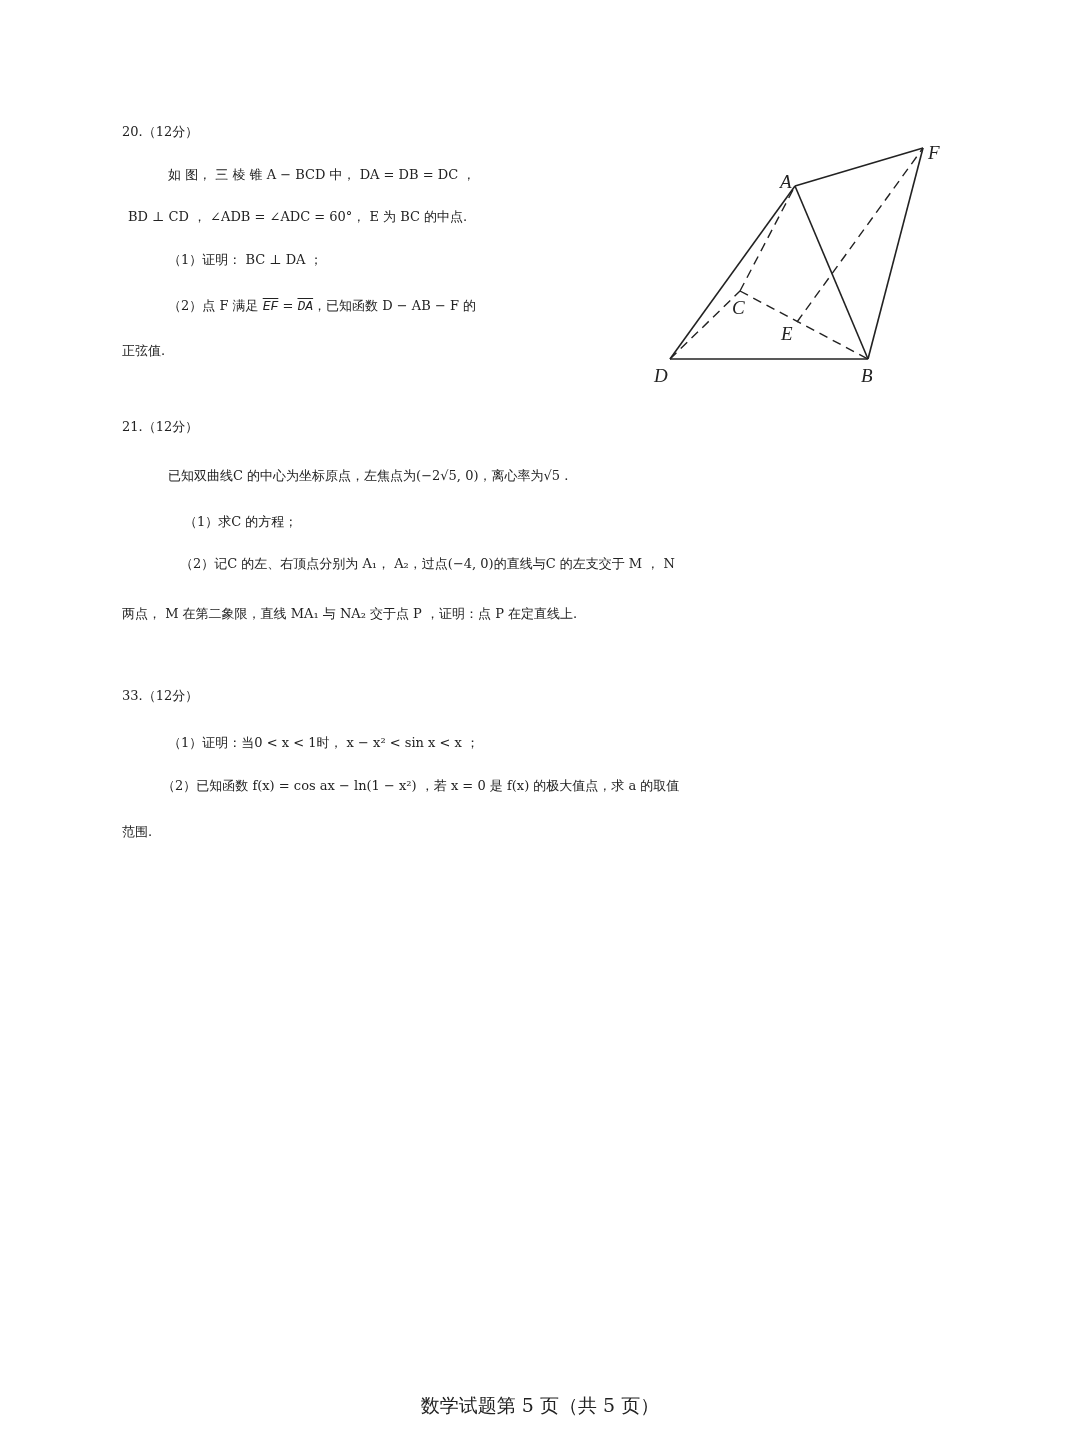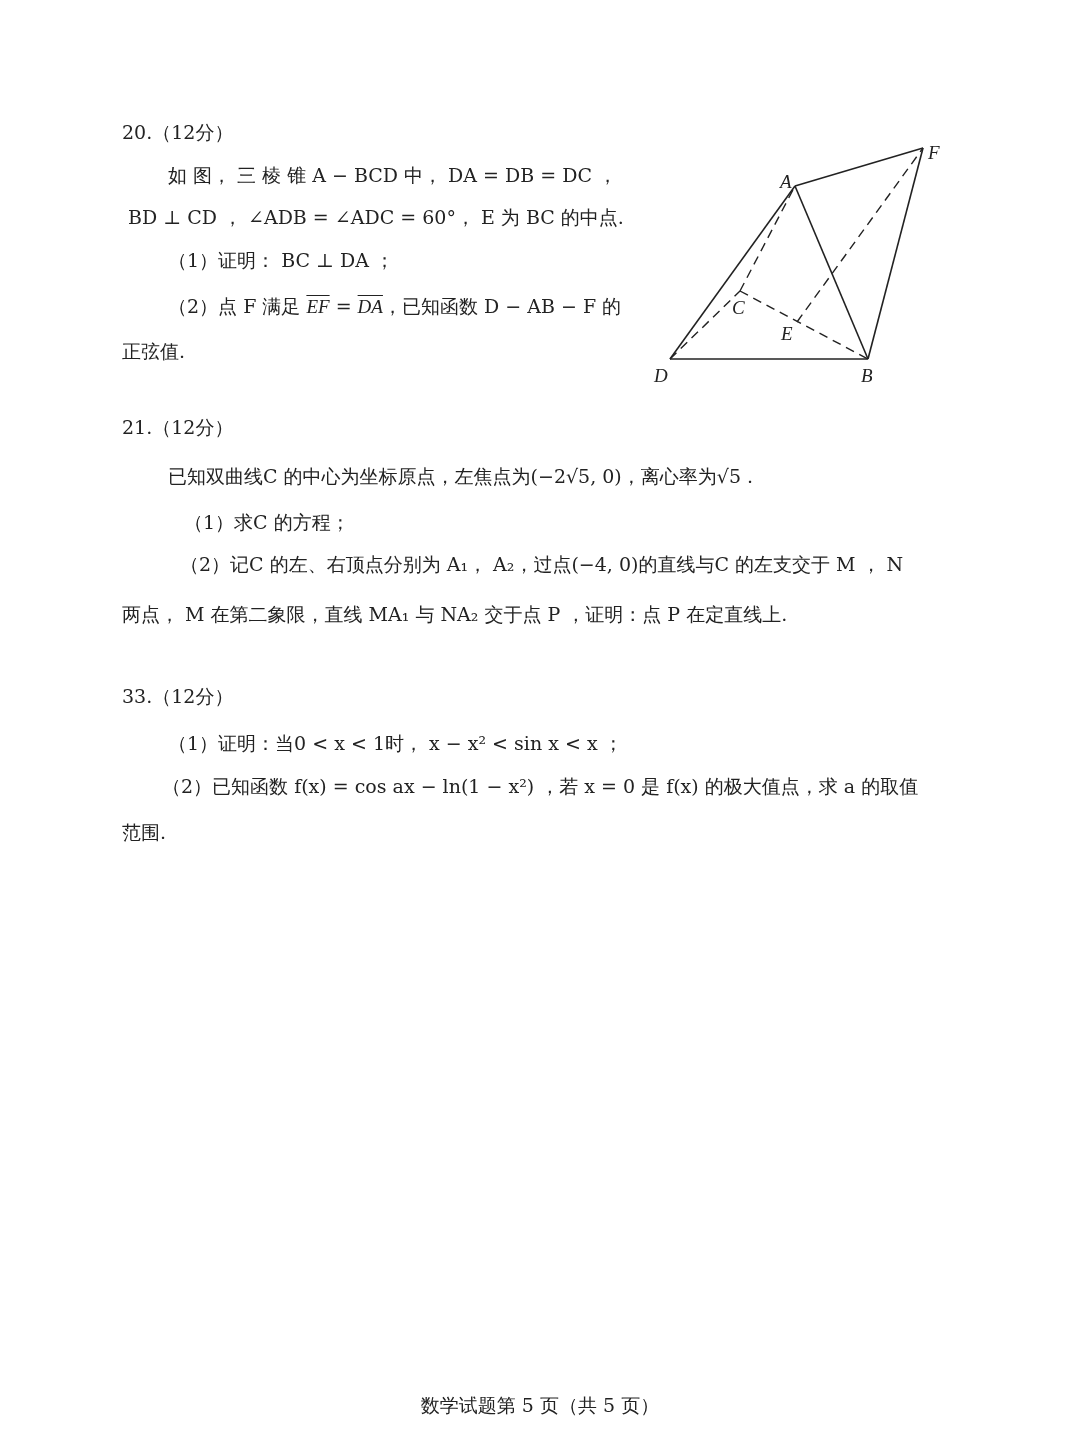--- a/index.html
+++ b/index.html
@@ -1,19 +1,19 @@
 <!DOCTYPE html>
 <html><head>
 <meta charset="utf-8">
 <style>
   html, body { margin:0; padding:0; }
   body { width:1080px; height:1429px; background:#fff; position:relative; overflow:hidden;
          font-family:"DejaVu Serif","Liberation Serif",serif; color:#222; }
-  .line { position:absolute; font-size:19px; line-height:24px; white-space:nowrap; }
-  .m { font-family:Liberation Serif, serif; font-style:italic; }
+  .line { position:absolute; font-size:13px; line-height:24px; white-space:nowrap; }
+  .m { font-family:Liberation Mono, monospace; font-style:italic; }
   .ov { text-decoration:overline; }
   svg { position:absolute; left:0; top:0; }
   .lbl { font-family:"Liberation Serif",serif; font-style:italic; font-size:19px; fill:#222; }
   .footer { position:absolute; left:0; width:1080px; top:1393px; text-align:center; font-size:19px; }
 </style>
 </head>
 <body>
 
 <div class="line" style="left:122px;top:120px;">20.（12分）</div>
 <div class="line" style="left:168px;top:163px;">如 图， 三 棱 锥 A − BCD 中， DA = DB = DC ，</div>

